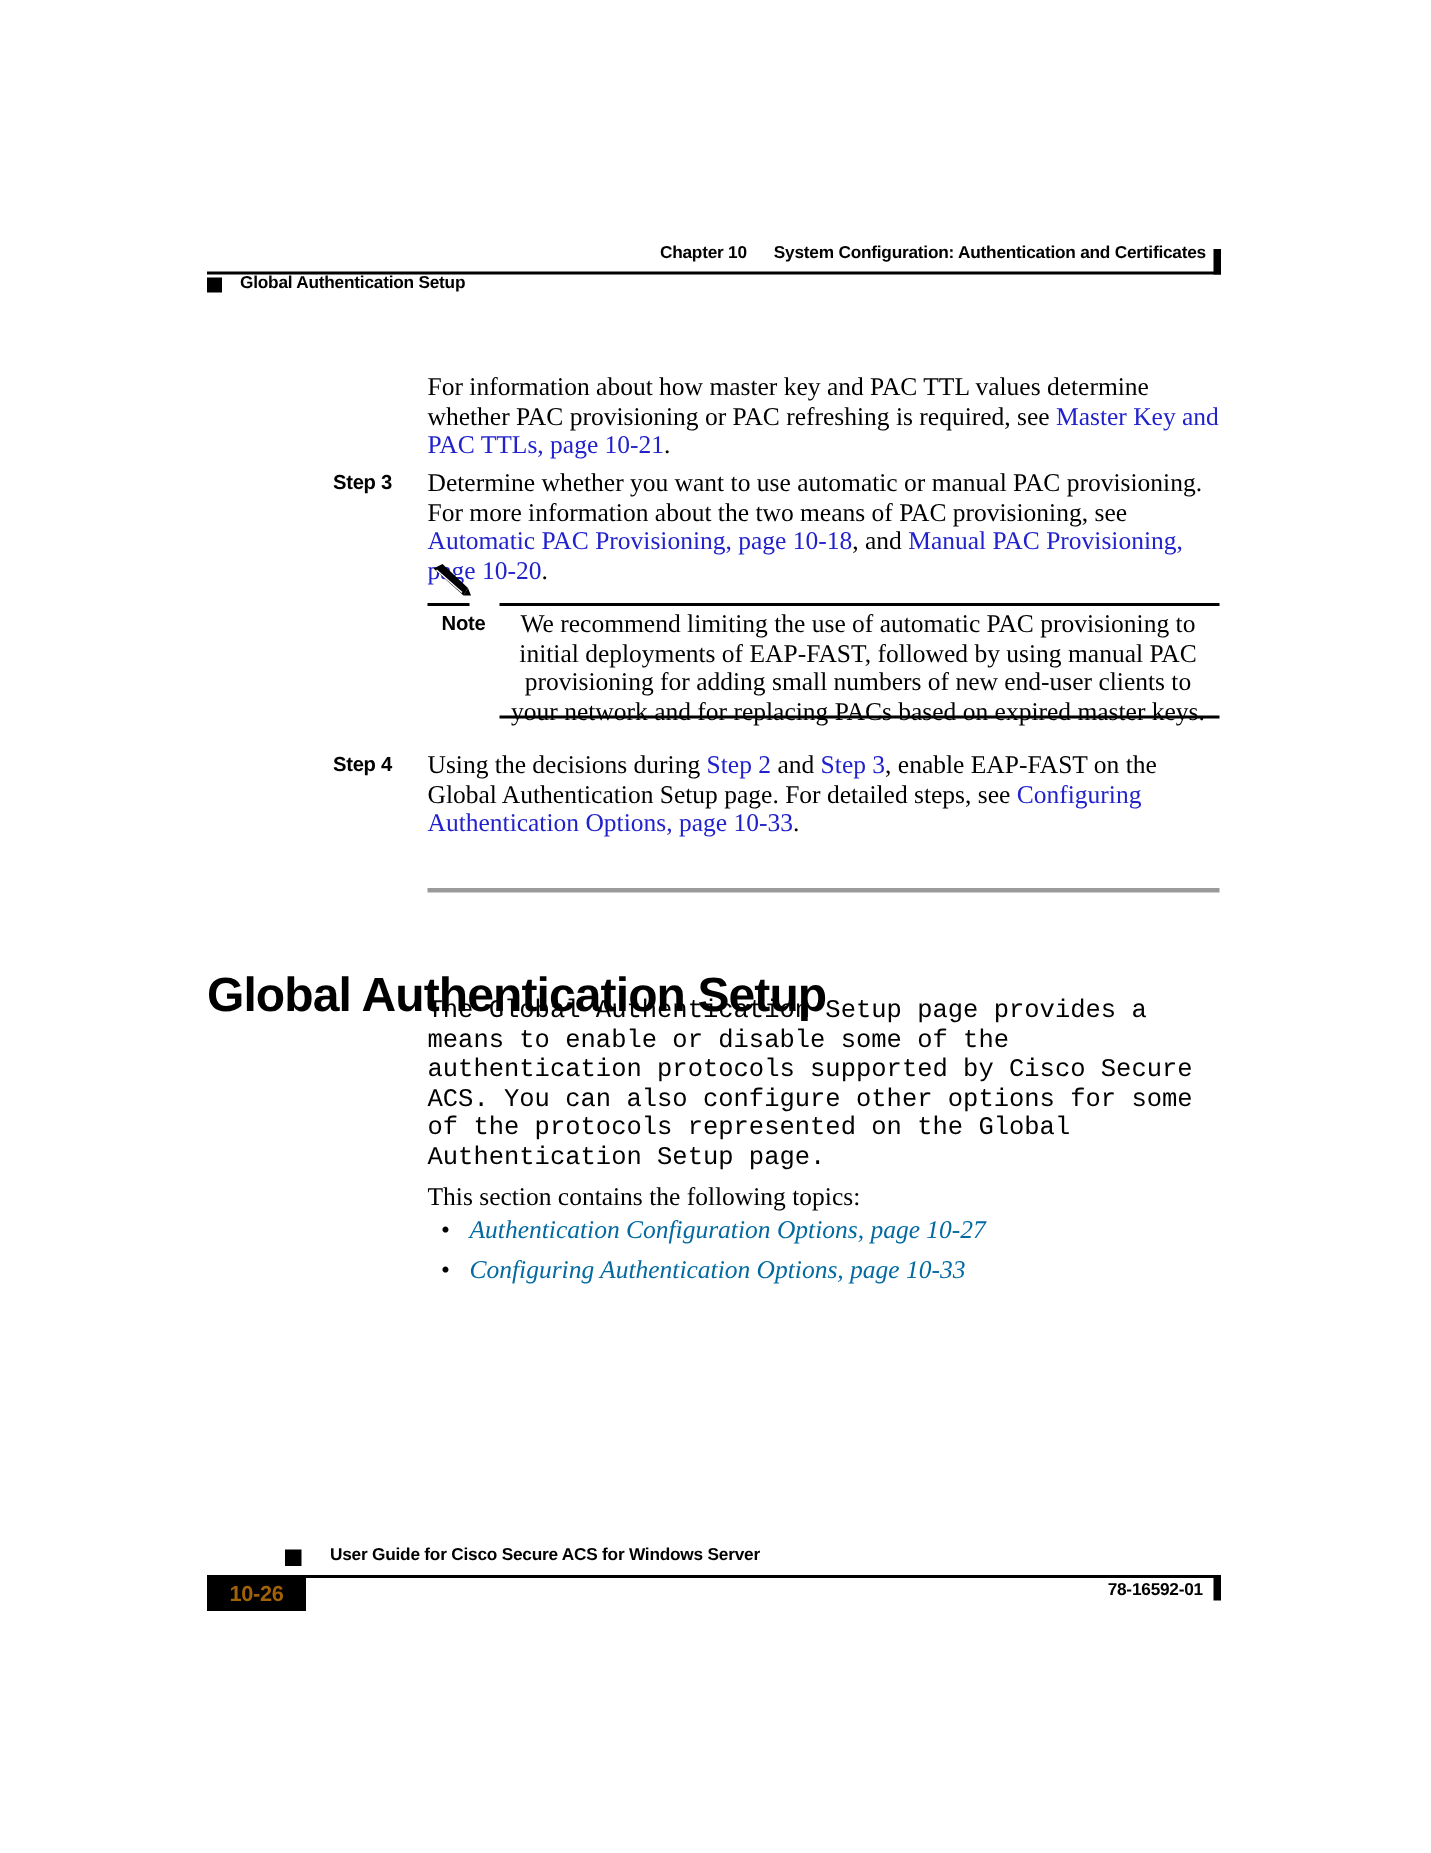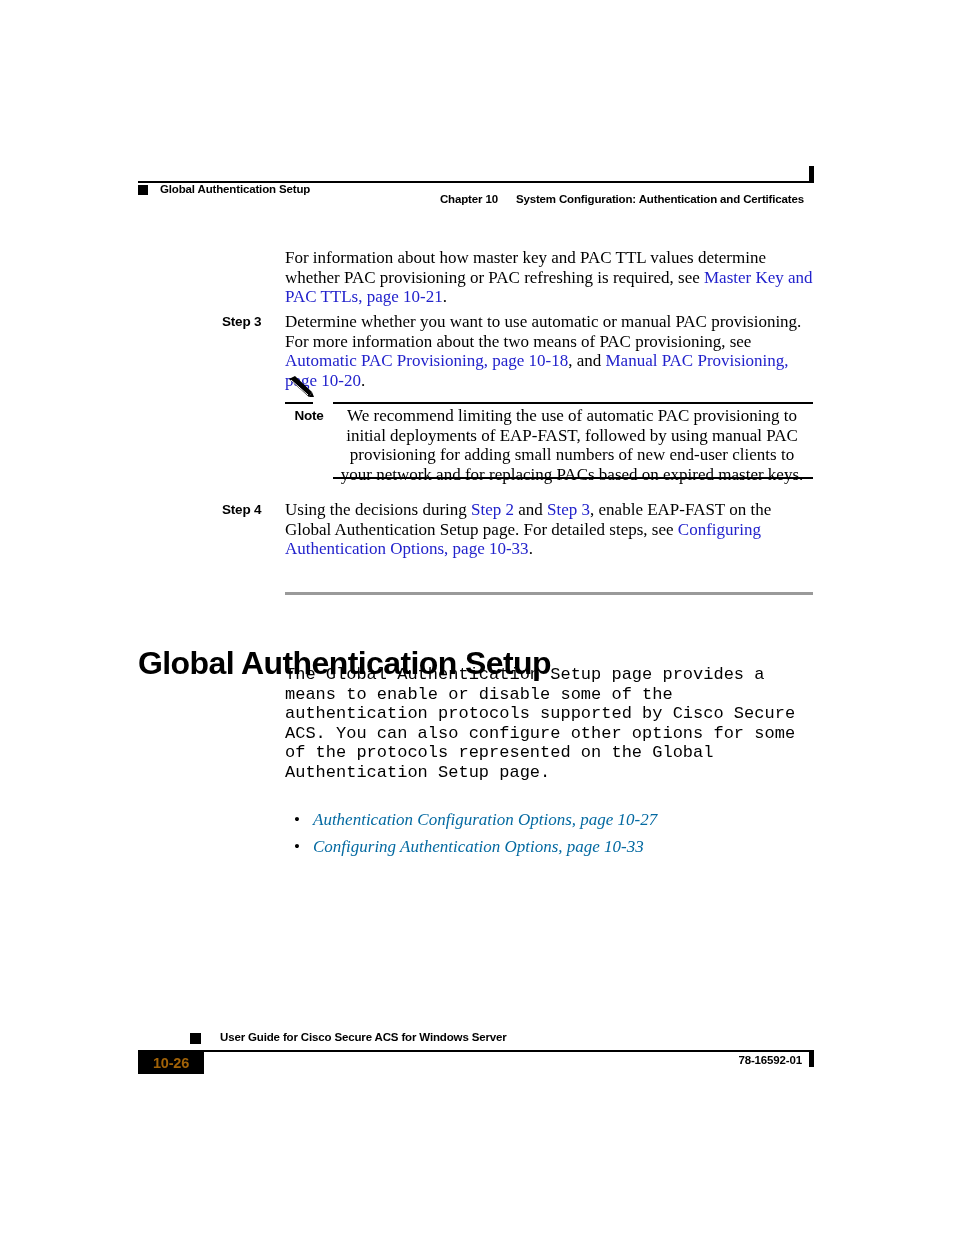--- a/index.html
+++ b/index.html
@@ -26,21 +26,20 @@
   }
   .header-chapter {
     text-align: right;
     font-family: "Liberation Sans", sans-serif;
     font-weight: bold;
     font-size: 11.5px;
     letter-spacing: -0.15px;
     color: #000;
     padding-right: 10px;
     white-space: nowrap;
-    margin-top: 30px;
   }
   .header-chapter .ch-num { margin-right: 18px; }
   .header-rule {
     position: absolute;
     left: 0;
     top: 18px;
     width: 676px;
     height: 2px;
     background: #000;
   }
@@ -335,20 +334,21 @@
       <span>Using the decisions during </span><span class="xref">Step 2</span><span> and </span><span class="xref">Step 3</span><span>, enable EAP-FAST on the Global Authentication Setup page. For detailed steps, see </span><span class="xref">Configuring Authentication Options, page 10-33</span><span>.</span>
     </div>
   </div>
 
 
   <div class="gray-rule"></div>
 
   <div class="h1">Global Authentication Setup</div>
 
   <div class="para-indent body-text" style="top:665px;font-family:Liberation Mono, monospace;">The Global Authentication Setup page provides a means to enable or disable some of the authentication protocols supported by Cisco Secure ACS. You can also configure other options for some of the protocols represented on the Global Authentication Setup page.</div>
+  <div class="para-indent body-text" style="top:788px;">This section contains the following topics:</div>
 
   <div class="bullet-list">
     <div class="bullet-item">
       <span class="bullet-dot">•</span>
       <span class="bullet-text xref">Authentication Configuration Options, page 10-27</span>
     </div>
     <div class="bullet-item">
       <span class="bullet-dot">•</span>
       <span class="bullet-text xref">Configuring Authentication Options, page 10-33</span>
     </div>

